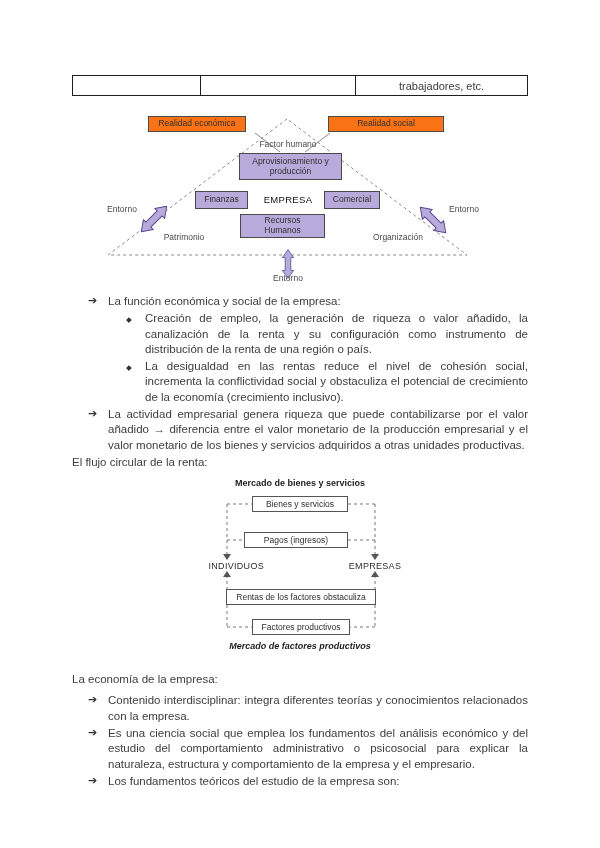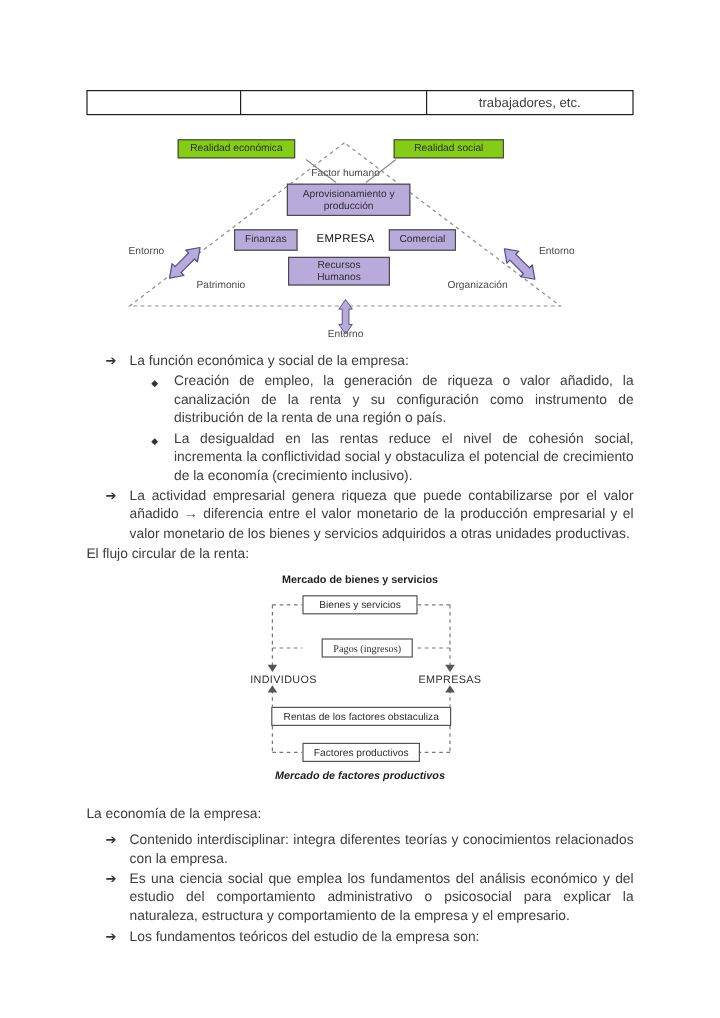--- a/index.html
+++ b/index.html
@@ -13,21 +13,21 @@
 
   
   .top-table { display:flex; border:1.5px solid #1f1f1f; height:21px; width:456px; }
   .top-table .cell { border-right:1.5px solid #1f1f1f; display:flex; align-items:center; justify-content:center; font-size:11px; color:#3d3d3d; }
   .top-table .cell:last-child { border-right:none; }
   .c1 { width:128px; } .c2 { width:155px; } .c3 { flex:1; }
 
   
   .pyramid { position:relative; width:456px; height:176px; margin-top:16px; }
   .pyramid svg { position:absolute; left:0; top:0; }
-  .pbox { position:absolute; border:1px solid #4a4a4a; background:#84cc16; font-size:8.5px;
+  .pbox { position:absolute; border:1px solid #4a4a4a; background:#f97316; font-size:8.5px;
           display:flex; align-items:center; justify-content:center; text-align:center;
           line-height:1.15; color:#2e2e2e; }
   .purple { background:#b8abdb; }
   .plabel { position:absolute; font-size:8.5px; color:#4a4a4a; text-align:center; }
   .empresa-label { position:absolute; font-size:9.5px; font-weight:normal; color:#111; text-align:center; letter-spacing:.3px; }
 
   
   .list { margin-top:6px; }
   .li { display:flex; margin:0 0 2px 0; }
   .li .marker { flex:0 0 auto; color:#333; }
@@ -68,21 +68,21 @@
         <path d="M -18 0 L -8 -7 L -8 -3.5 L 8 -3.5 L 8 -7 L 18 0 L 8 7 L 8 3.5 L -8 3.5 L -8 7 Z" fill="#b8abdb" stroke="#564a8f" stroke-width="1" stroke-linejoin="round"></path>
       </g>
       <g transform="translate(361,108) rotate(45)">
         <path d="M -18 0 L -8 -7 L -8 -3.5 L 8 -3.5 L 8 -7 L 18 0 L 8 7 L 8 3.5 L -8 3.5 L -8 7 Z" fill="#b8abdb" stroke="#564a8f" stroke-width="1" stroke-linejoin="round"></path>
       </g>
       <g transform="translate(216,152) rotate(90) scale(0.8)">
         <path d="M -18 0 L -8 -7 L -8 -3.5 L 8 -3.5 L 8 -7 L 18 0 L 8 7 L 8 3.5 L -8 3.5 L -8 7 Z" fill="#b8abdb" stroke="#564a8f" stroke-width="1" stroke-linejoin="round"></path>
       </g>
     </svg>
     <div class="pbox" style="left:76px; top:4px; width:98px; height:16px;">Realidad económica</div>
-    <div class="pbox" style="left:256px; top:4px; width:92px; height:16px;">Realidad social</div>
+    <div class="pbox" style="left:256px; top:4px; width:116px; height:16px;">Realidad social</div>
     <div class="plabel" style="left:166px; top:27px; width:100px;">Factor humano</div>
     <div class="pbox purple" style="left:167px; top:41px; width:103px; height:27px; padding:0 12px;">Aprovisionamiento y producción</div>
     <div class="pbox purple" style="left:123px; top:79px; width:53px; height:18px;">Finanzas</div>
     <div class="empresa-label" style="left:181px; top:82px; width:70px;">EMPRESA</div>
     <div class="pbox purple" style="left:252px; top:79px; width:56px; height:18px;">Comercial</div>
     <div class="pbox purple" style="left:168px; top:102px; width:85px; height:24px; padding:0 13px;">Recursos Humanos</div>
     <div class="plabel" style="left:28px; top:92px; width:44px;">Entorno</div>
     <div class="plabel" style="left:82px; top:120px; width:60px;">Patrimonio</div>
     <div class="plabel" style="left:370px; top:92px; width:44px;">Entorno</div>
     <div class="plabel" style="left:292px; top:120px; width:68px;">Organización</div>
@@ -126,21 +126,21 @@
       </g>
       <g fill="#555">
         <polygon points="151,76 159,76 155,82"></polygon>
         <polygon points="299,76 307,76 303,82"></polygon>
         <polygon points="151,99 159,99 155,93"></polygon>
         <polygon points="299,99 307,99 303,93"></polygon>
       </g>
     </svg>
     <div class="ftitle" style="top:0px;">Mercado de bienes y servicios</div>
     <div class="fbox" style="left:180px; top:18px; width:96px; height:16px;">Bienes y servicios</div>
-    <div class="fbox" style="left:196px; top:54px; width:76px; height:16px;font-family:Liberation Serif, serif;">Pagos (ingresos)</div>
+    <div class="fbox" style="left:172px; top:54px; width:104px; height:16px;">Pagos (ingresos)</div>
     <div class="fname" style="left:118px; top:83px; width:74px;text-align:right;">INDIVIDUOS</div>
     <div class="fname" style="left:266px; top:83px; width:74px;">EMPRESAS</div>
     <div class="fbox" style="left:154px; top:111px; width:150px; height:16px;">Rentas de los factores obstaculiza</div>
     <div class="fbox" style="left:180px; top:141px; width:98px; height:16px;">Factores productivos</div>
     <div class="ftitle" style="top:163px;font-style:italic;">Mercado de factores productivos</div>
   </div>
 
   <div class="para sec2-title">La economía de la empresa:</div>
   <div class="list">
     <div class="li l1">

